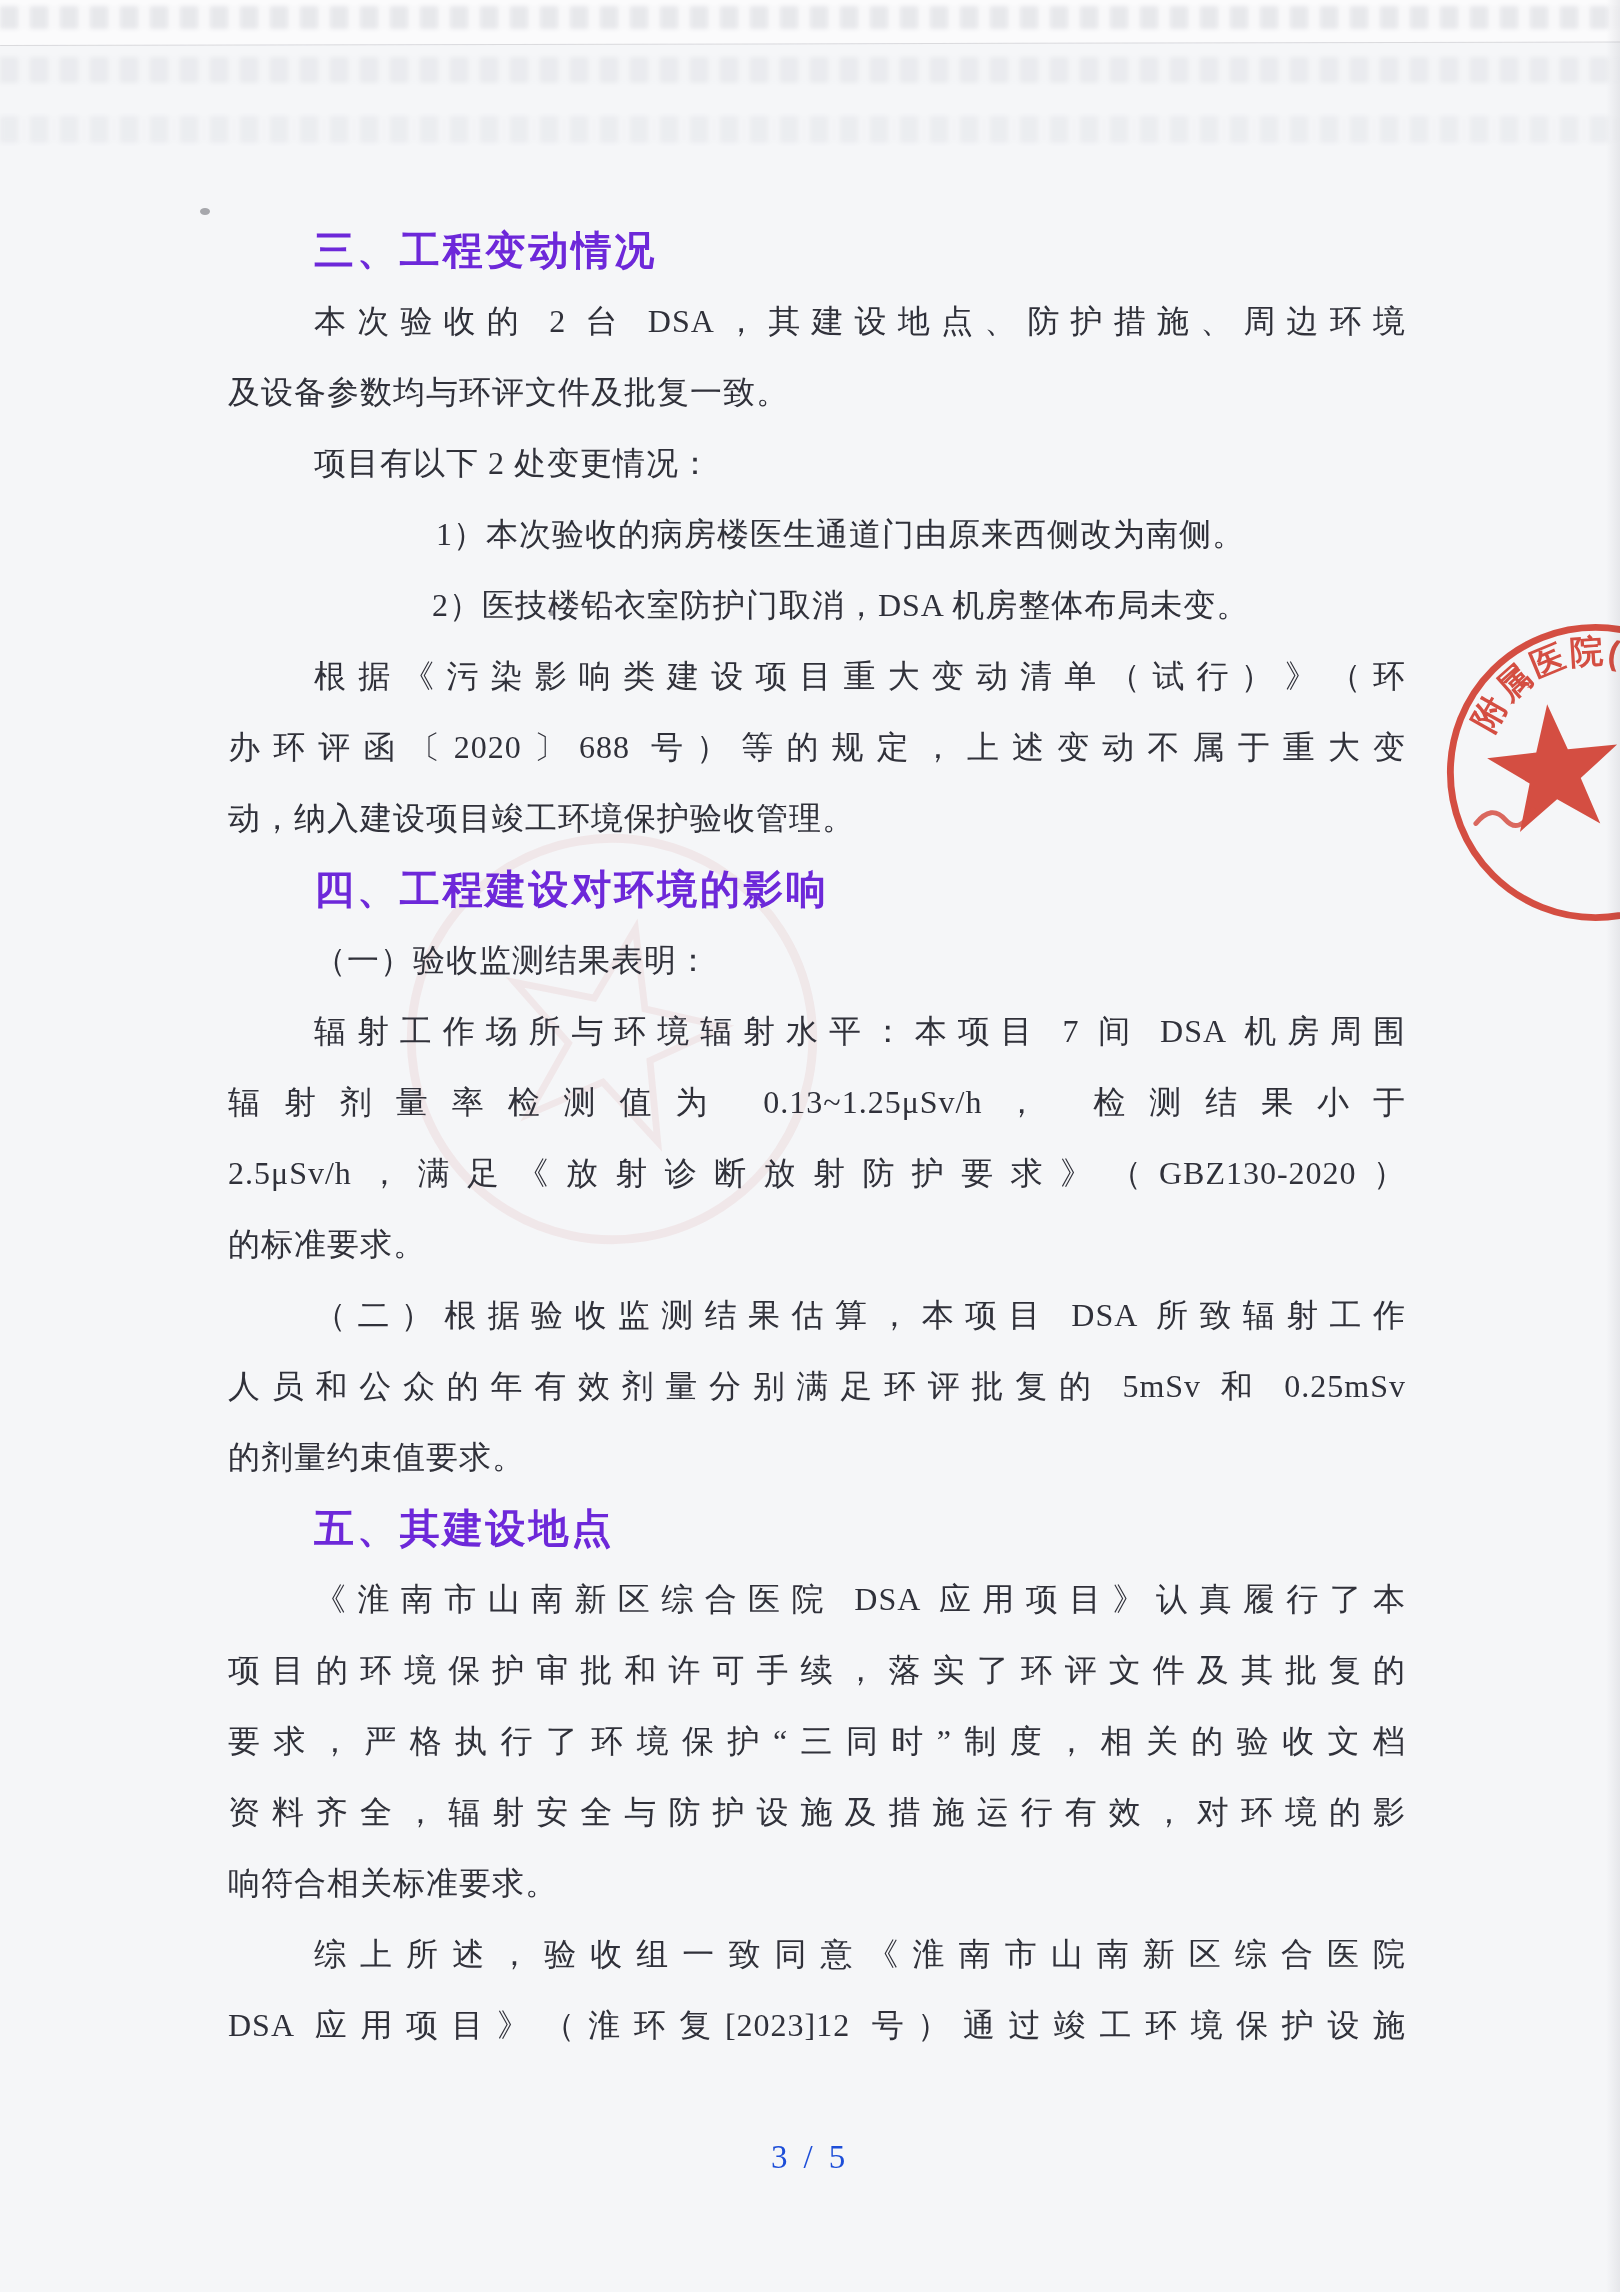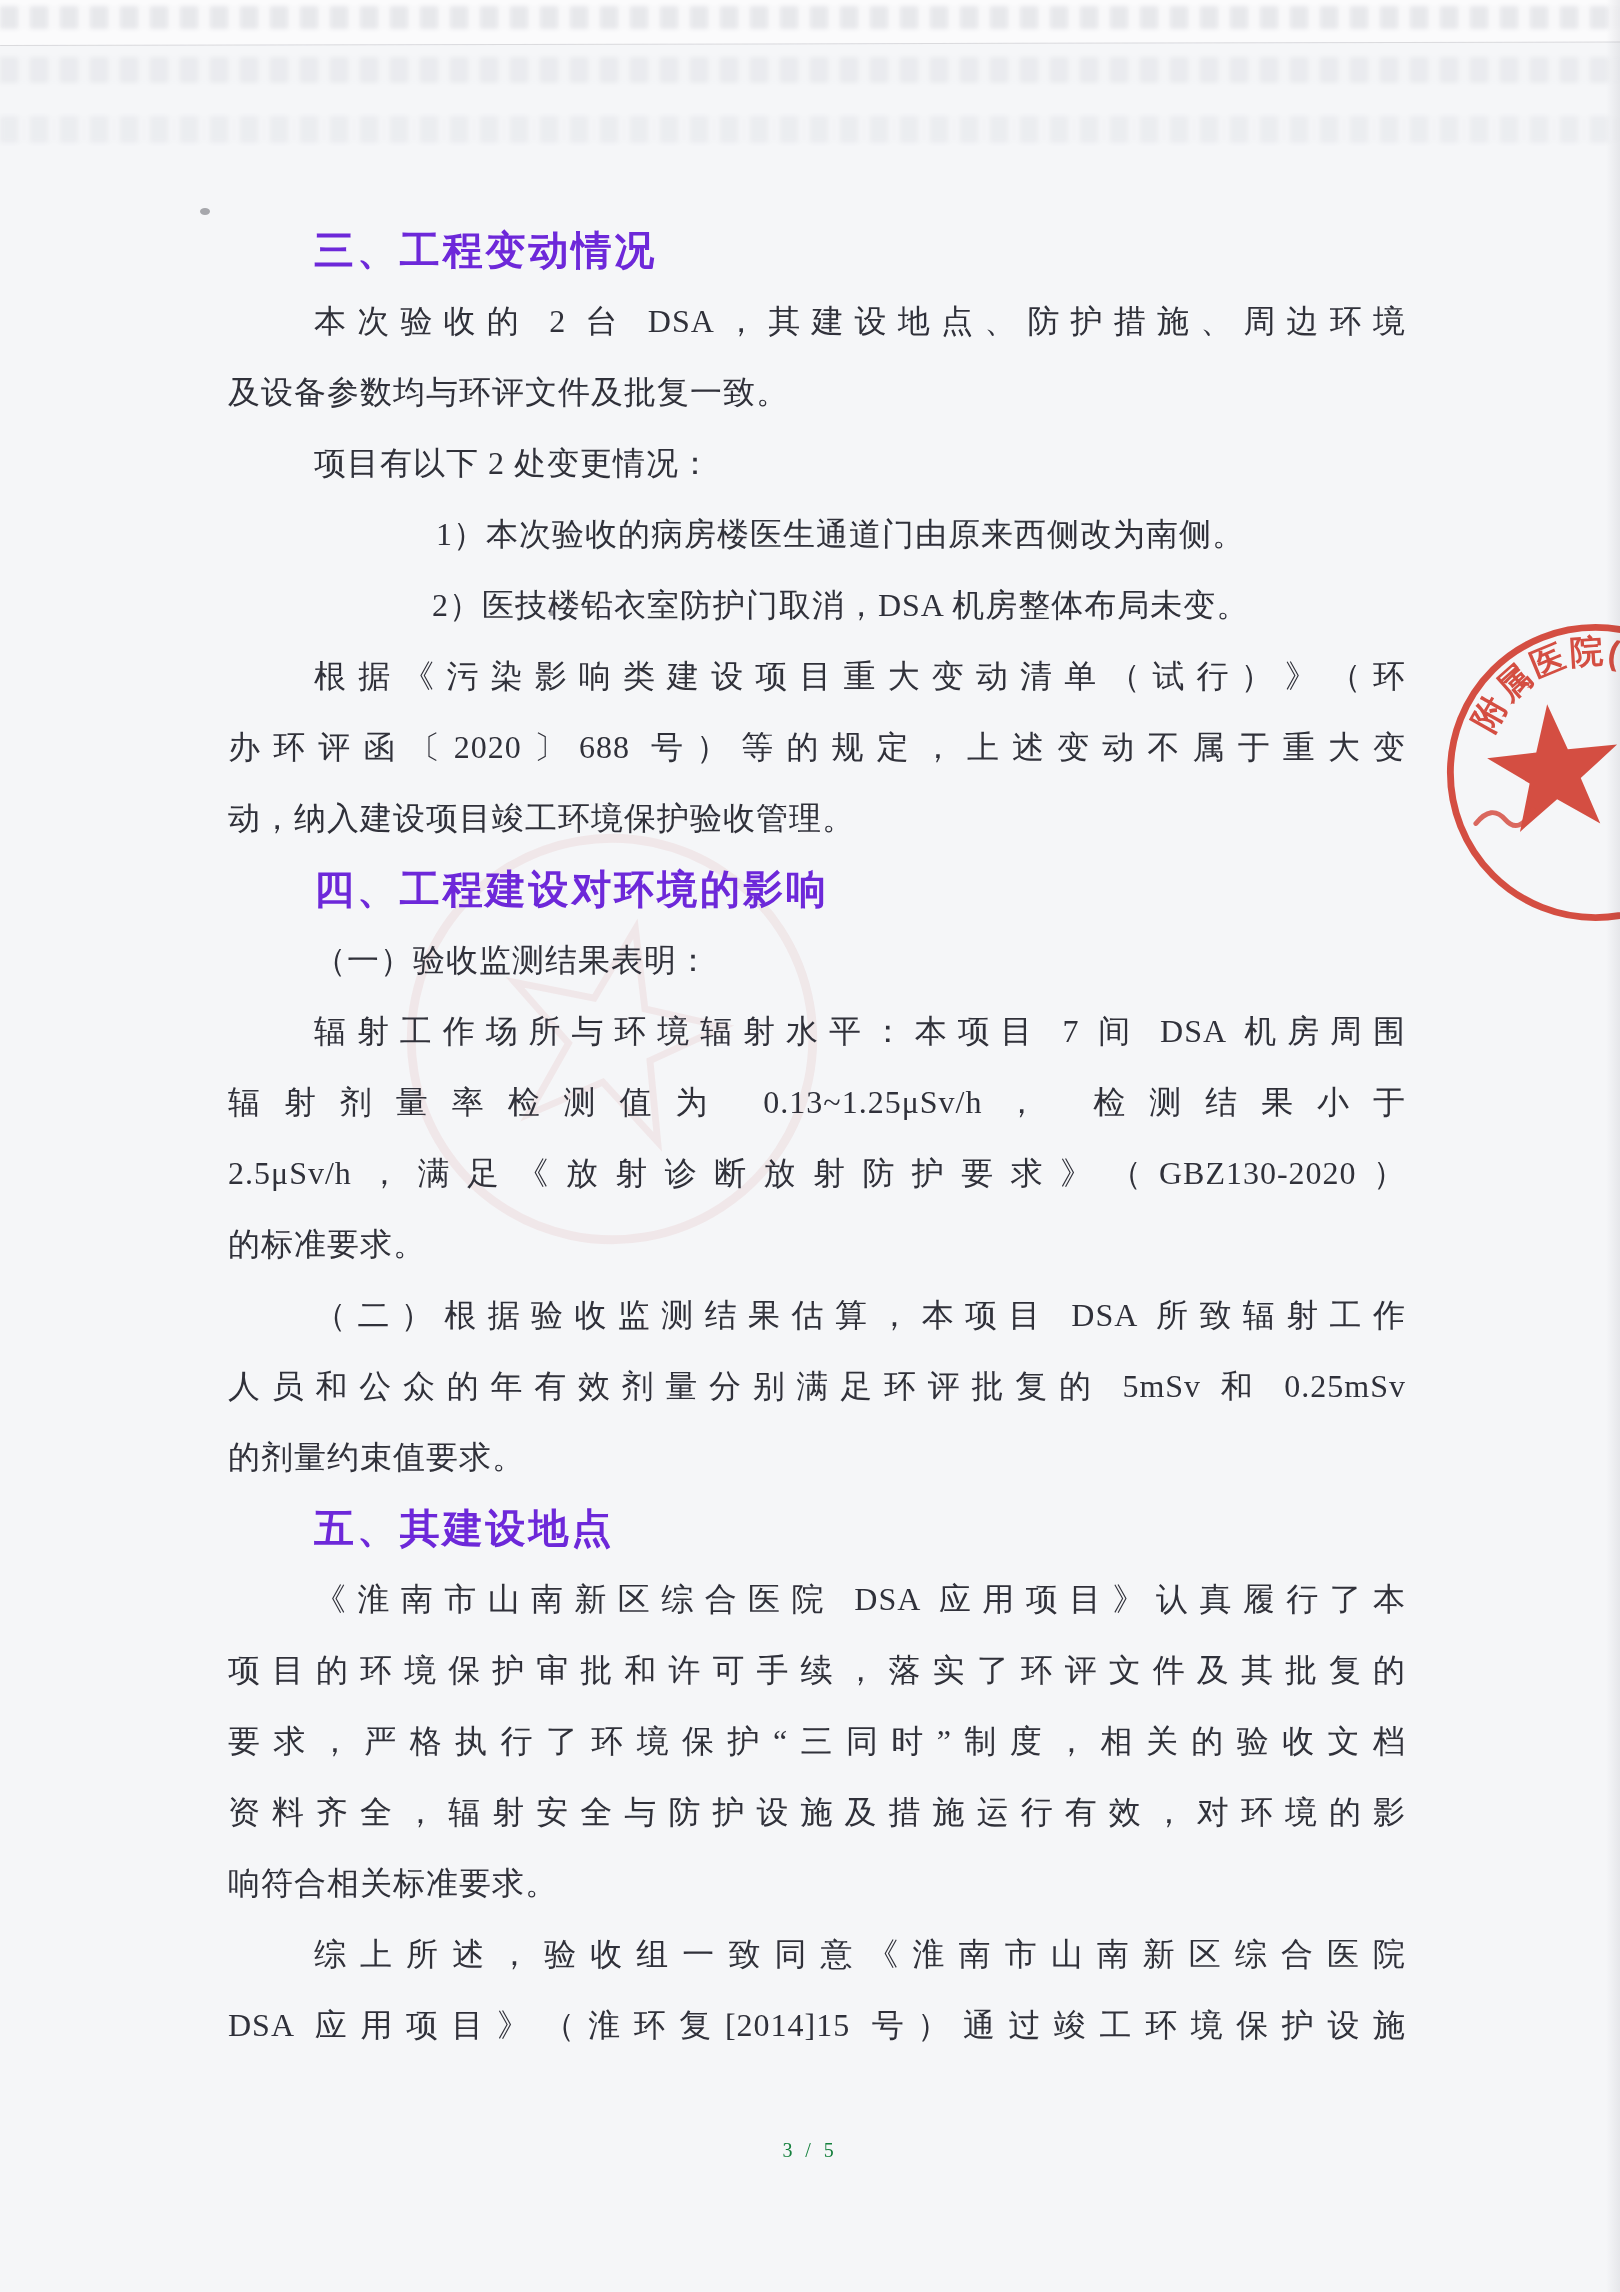--- a/index.html
+++ b/index.html
@@ -39,21 +39,21 @@
   .line.j{text-align:justify;text-align-last:justify;}
   .line.h{
     font-family:"Liberation Sans","DejaVu Sans",sans-serif;
     font-weight:700;font-size:40px;letter-spacing:2.9px;color:#6d28d9;
   }
   .ind2{padding-left:86px;}
   .ind1{padding-left:47px;text-align:center;}
   
   .pageno{
     position:absolute;left:0;top:2139px;width:100%;text-align:center;z-index:5;
-    font-size:20px;letter-spacing:3.9px;color:#15803d;
+    font-size:33px;letter-spacing:3.9px;color:#1d4ed8;
     font-family:"Liberation Serif","DejaVu Serif",serif;
   }
   
   .seal{position:absolute;left:1419px;top:596px;z-index:6;mix-blend-mode:multiply;}
   .wmark{position:absolute;left:377px;top:804px;z-index:4;}
 </style>
 </head>
 <body>
 
 <div class="scan-topstrip"></div>
@@ -90,21 +90,21 @@
     <div class="line j ind2">（二）根据验收监测结果估算，本项目 DSA 所致辐射工作</div>
     <div class="line j">人员和公众的年有效剂量分别满足环评批复的 5mSv 和 0.25mSv</div>
     <div class="line">的剂量约束值要求。</div>
     <div class="line h ind2">五、其建设地点</div>
     <div class="line j ind2">《淮南市山南新区综合医院 DSA 应用项目》认真履行了本</div>
     <div class="line j">项目的环境保护审批和许可手续，落实了环评文件及其批复的</div>
     <div class="line j">要求，严格执行了环境保护“三同时”制度，相关的验收文档</div>
     <div class="line j">资料齐全，辐射安全与防护设施及措施运行有效，对环境的影</div>
     <div class="line">响符合相关标准要求。</div>
     <div class="line j ind2">综上所述，验收组一致同意《淮南市山南新区综合医院</div>
-    <div class="line j">DSA 应用项目》（淮环复[2014]15 号）通过竣工环境保护设施</div>
+    <div class="line j">DSA 应用项目》（淮环复[2023]12 号）通过竣工环境保护设施</div>
   </div>
 
 <svg class="seal" width="353" height="353" viewBox="0 0 360 360">
   <g opacity="0.88">
     <circle cx="180" cy="180" r="148" fill="none" stroke="#d93a2b" stroke-width="7"></circle>
     <defs>
       <path id="arcTop" d="M 74.8 218.3 A 112 112 0 1 1 285.2 218.3" fill="none"></path>
     </defs>
     <text font-size="34" fill="#d93a2b" letter-spacing="3" font-family="'Liberation Sans','DejaVu Sans',sans-serif" font-weight="700">
       <textPath href="#arcTop" startOffset="50%" text-anchor="middle">附属医院(淮南市</textPath>

